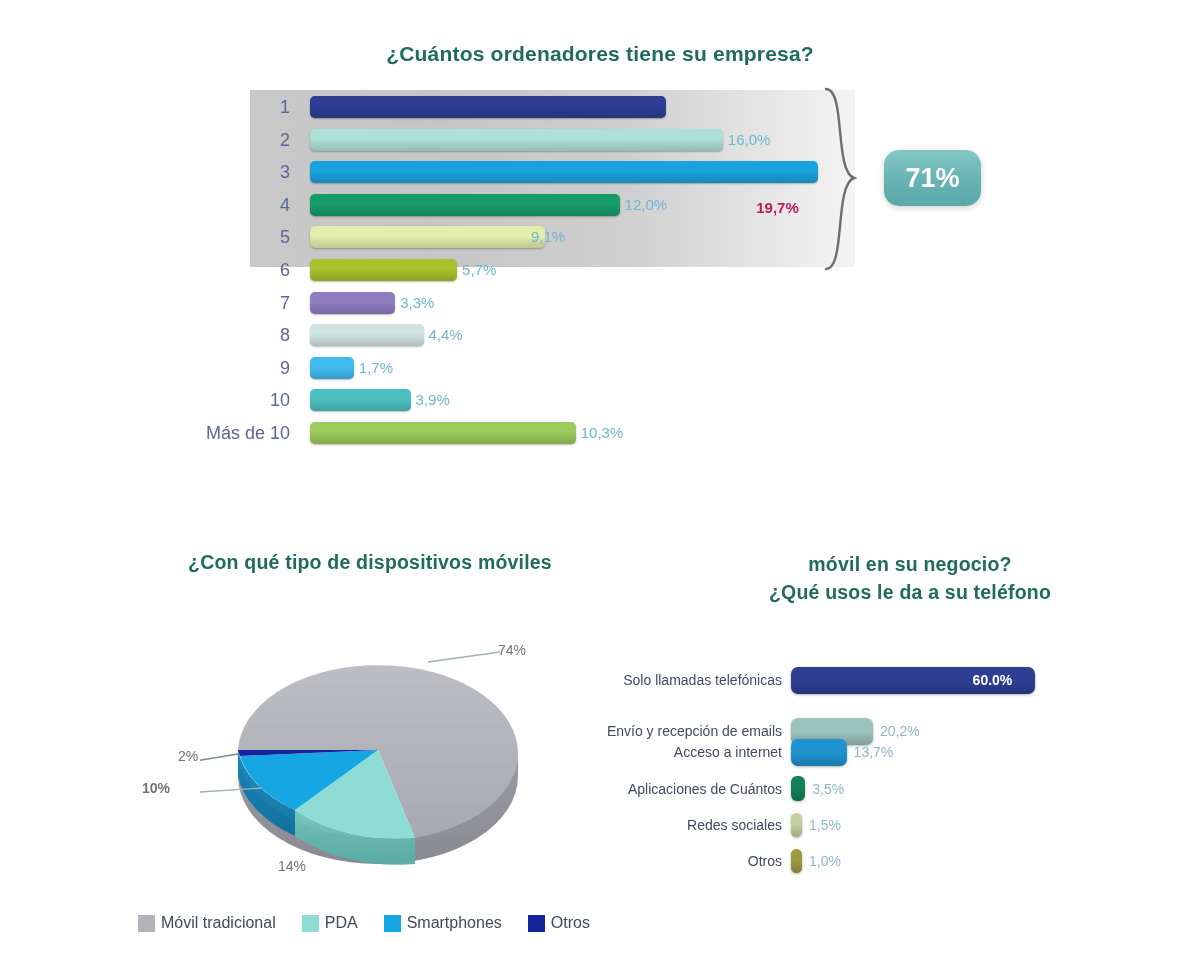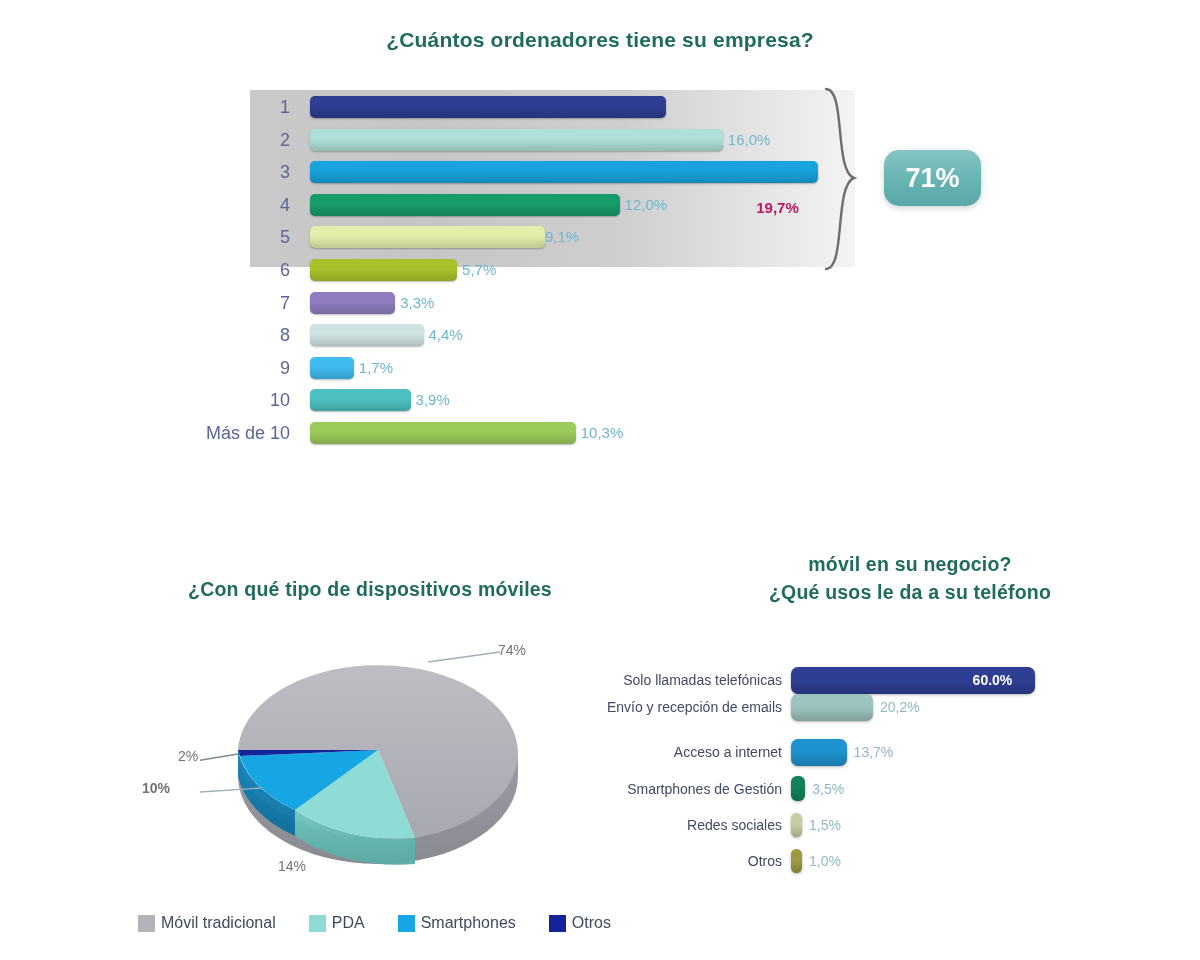--- a/index.html
+++ b/index.html
@@ -15,21 +15,21 @@
   
   .chart-title{
     position:absolute;
     color:#1f6b5e;
     font-weight:bold;
     text-align:center;
     letter-spacing:.2px;
   }
 
   
-  #chart1-title{left:170px;top:28px;width:860px;font-size:21px;}
+  #chart1-title{left:170px;top:42px;width:860px;font-size:21px;}
 
   #c1-panel{
     position:absolute;left:250px;top:90px;width:605px;height:177px;
     background:linear-gradient(to right,#c9c9c9 0%,#c6c6c6 30%,#cfcfcf 62%,#e8e8e8 88%,#f4f4f4 100%);
   }
   #c1-brace{position:absolute;left:820px;top:86px;width:70px;height:186px;}
   #badge71{
     position:absolute;left:884px;top:150px;width:97px;height:56px;
     border-radius:15px;
     background:linear-gradient(to bottom,#85c6c4 0%,#66b3b2 55%,#5aa8a8 100%);
@@ -47,25 +47,25 @@
     position:absolute;left:310px;top:4px;height:22px;border-radius:5px;
     box-shadow:0 1px 2px rgba(0,0,0,.28);
   }
   .c1-val{
     position:absolute;top:0;font-size:15px;line-height:30px;white-space:nowrap;
   }
   .c1-val.inside{color:#be185d;font-weight:bold;margin-top:36px;}
   .c1-val.outside{color:#6fb6cf;}
 
   
-  #chart2-title{left:120px;top:575px;width:500px;font-size:19.5px;line-height:28px;}
+  #chart2-title{left:120px;top:548px;width:500px;font-size:19.5px;line-height:28px;}
   #pie-wrap{position:absolute;left:200px;top:630px;width:380px;height:250px;}
   .pie-label{position:absolute;color:#737373;font-size:14px;white-space:nowrap;}
 
-  #legend{position:absolute;left:138px;top:912px;height:22px;display:flex;align-items:center;gap:17px;}
+  #legend{position:absolute;left:138px;top:912px;height:22px;display:flex;align-items:center;gap:10px;}
   .lg-item{display:flex;align-items:center;gap:6px;margin-right:16px;}
   .lg-sw{width:17px;height:17px;display:inline-block;}
   .lg-tx{color:#3f4a5a;font-size:16px;}
 
   
   #chart3-title{left:680px;top:550px;width:460px;font-size:19.5px;line-height:28px;}
   .c3-row{position:absolute;left:0;height:36px;}
   .c3-cat{
     position:absolute;left:560px;width:222px;text-align:right;
     color:#414a63;font-size:14px;line-height:36px;
@@ -111,21 +111,21 @@
         <div class="c1-val inside" style="left: 756.26px;">19,7%</div>
       </div>
       <div class="c1-row" style="top: 189.8px; width: 1200px;">
         <div class="c1-cat">4</div>
         <div class="c1-bar" style="width: 309.6px; background: linear-gradient(rgb(22, 156, 107) 0%, rgb(22, 156, 107) 45%, rgba(0, 0, 0, 0.16) 100%) rgb(22, 156, 107);"></div>
         <div class="c1-val outside" style="left: 624.6px;">12,0%</div>
       </div>
       <div class="c1-row" style="top: 222.4px; width: 1200px;">
         <div class="c1-cat">5</div>
         <div class="c1-bar" style="width: 234.78px; background: linear-gradient(rgb(226, 238, 172) 0%, rgb(226, 238, 172) 45%, rgba(0, 0, 0, 0.16) 100%) rgb(226, 238, 172);"></div>
-        <div class="c1-val outside" style="left: 545px; text-align: right;">9,1%</div>
+        <div class="c1-val outside" style="left: 531px; text-align: right;">9,1%</div>
       </div>
       <div class="c1-row" style="top: 255px; width: 1200px;">
         <div class="c1-cat">6</div>
         <div class="c1-bar" style="width: 147.06px; background: linear-gradient(rgb(169, 193, 43) 0%, rgb(169, 193, 43) 45%, rgba(0, 0, 0, 0.16) 100%) rgb(169, 193, 43);"></div>
         <div class="c1-val outside" style="left: 462.06px;">5,7%</div>
       </div>
       <div class="c1-row" style="top: 287.6px; width: 1200px;">
         <div class="c1-cat">7</div>
         <div class="c1-bar" style="width: 85.14px; background: linear-gradient(rgb(143, 125, 192) 0%, rgb(143, 125, 192) 45%, rgba(0, 0, 0, 0.16) 100%) rgb(143, 125, 192);"></div>
         <div class="c1-val outside" style="left: 400.14px;">3,3%</div>
@@ -224,32 +224,32 @@
     <div>móvil en su negocio?</div>
     <div>¿Qué usos le da a su teléfono</div>
   </div>
 
   <div id="c3-rows">
       <div class="c3-row" style="top: 662px; width: 1200px;">
         <div class="c3-cat">Solo llamadas telefónicas</div>
         <div class="c3-bar" style="width: 243.6px; height: 27px; top: 4.5px; border-radius: 7px; background: linear-gradient(rgb(46, 62, 147) 0%, rgb(46, 62, 147) 48%, rgba(0, 0, 0, 0.18) 100%) rgb(46, 62, 147);"></div>
         <div class="c3-val inside" style="left: 972.6px;">60.0%</div>
       </div>
-      <div class="c3-row" style="top: 689px; width: 1028px;">
+      <div class="c3-row" style="top: 713px; width: 1028px;">
         <div class="c3-cat">Envío y recepción de emails</div>
         <div class="c3-bar" style="width: 82.012px; height: 27px; top: 4.5px; border-radius: 7px; background: linear-gradient(rgb(156, 195, 189) 0%, rgb(156, 195, 189) 48%, rgba(0, 0, 0, 0.18) 100%) rgb(156, 195, 189);"></div>
         <div class="c3-val outside" style="left: 880.012px;">20,2%</div>
       </div>
       <div class="c3-row" style="top: 734.4px; width: 984px;">
         <div class="c3-cat">Acceso a internet</div>
         <div class="c3-bar" style="width: 55.622px; height: 27px; top: 4.5px; border-radius: 7px; background: linear-gradient(rgb(30, 147, 207) 0%, rgb(30, 147, 207) 48%, rgba(0, 0, 0, 0.18) 100%) rgb(30, 147, 207);"></div>
         <div class="c3-val outside" style="left: 853.622px;">13,7%</div>
       </div>
       <div class="c3-row" style="top: 770.6px; width: 1200px;">
-        <div class="c3-cat">Smartphones de Gestión</div>
+        <div class="c3-cat">Aplicaciones de Cuántos</div>
         <div class="c3-bar" style="width: 14.21px; height: 25px; top: 5.5px; border-radius: 6px; background: linear-gradient(rgb(18, 129, 90) 0%, rgb(18, 129, 90) 48%, rgba(0, 0, 0, 0.18) 100%) rgb(18, 129, 90);"></div>
         <div class="c3-val outside" style="left: 812.21px;">3,5%</div>
       </div>
       <div class="c3-row" style="top: 806.8px; width: 1025px;">
         <div class="c3-cat">Redes sociales</div>
         <div class="c3-bar" style="width: 11px; height: 24px; top: 6px; border-radius: 6px; background: linear-gradient(rgb(195, 207, 159) 0%, rgb(195, 207, 159) 48%, rgba(0, 0, 0, 0.18) 100%) rgb(195, 207, 159);"></div>
         <div class="c3-val outside" style="left: 809px;">1,5%</div>
       </div>
       <div class="c3-row" style="top: 843px; width: 1200px;">
         <div class="c3-cat">Otros</div>

